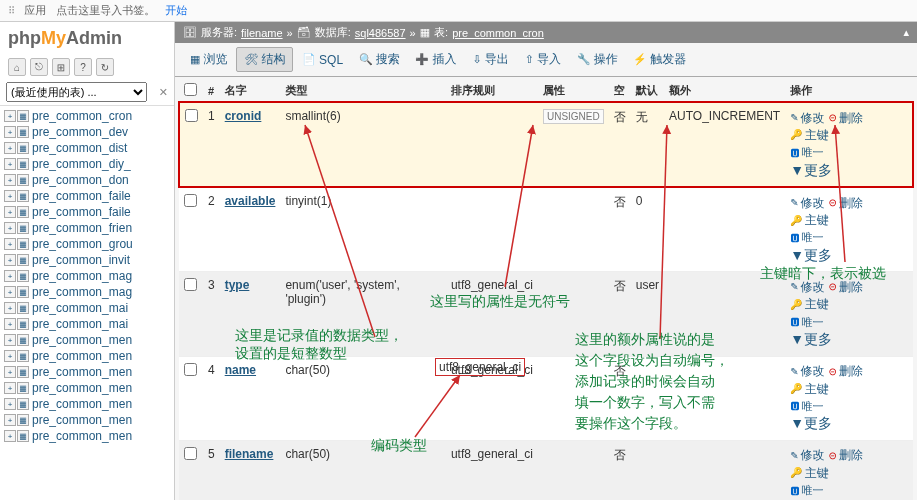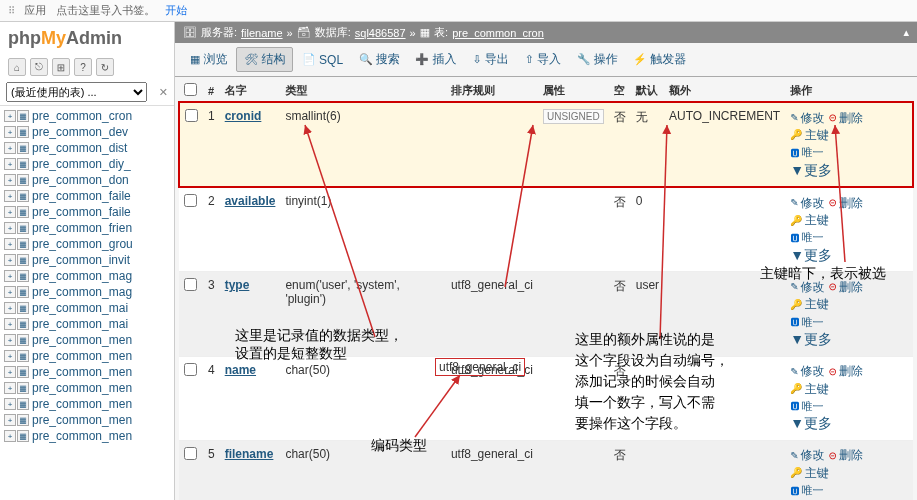--- a/index.html
+++ b/index.html
@@ -35,21 +35,21 @@
     table.cols tr:nth-child(odd) td { background: #f0f0f0; }
     table.cols tr:nth-child(even) td { background: #fff; }
     .hl { border: 2px solid #cc0000 !important; }
     .hl td { background: #fff8e1 !important; }
     .colname { font-weight: bold; text-decoration: underline; color: #235a81; cursor: pointer; }
     .action { color: #235a81; cursor: pointer; margin-right: 4px; display: inline-flex; align-items: center; gap: 2px; white-space: nowrap; }
     .action .ic { font-size: 10px; }
     .pill { color: #777; font-size: 10px; border: 1px solid #ccc; padding: 1px 3px; background: #fafafa; }
     .morebox { font-size: 11px; color: #235a81; }
     .moretoggle { color: #235a81; cursor: pointer; font-size: 14px; }
-    .annot { position: absolute; color: #000000; font-size: 14px; font-family: "Microsoft YaHei", sans-serif; pointer-events: none; }
+    .annot { position: absolute; color: #15803d; font-size: 14px; font-family: "Microsoft YaHei", sans-serif; pointer-events: none; }
     .annot-box { border: 1px solid #cc2b2b; padding: 1px 3px; }
     svg.arrows { position: absolute; top: 0; left: 0; pointer-events: none; }
     .ops-col { line-height: 1.4; }
   </style>
 </head>
 <body>
 
 <div class="topbar">
   <span style="color:#999;font-size:10px;letter-spacing:-1px;">⠿</span>
   <span>应用</span>
@@ -306,20 +306,21 @@
           </defs>
         <line x1="200" y1="260" x2="130" y2="48" stroke="#cc2b2b" stroke-width="1.5" marker-end="url(#ah)"></line>
         <line x1="330" y1="210" x2="358" y2="48" stroke="#cc2b2b" stroke-width="1.5" marker-end="url(#ah)"></line>
         <line x1="485" y1="262" x2="492" y2="48" stroke="#cc2b2b" stroke-width="1.5" marker-end="url(#ah)"></line>
         <line x1="670" y1="185" x2="660" y2="48" stroke="#cc2b2b" stroke-width="1.5" marker-end="url(#ah)"></line>
         <line x1="240" y1="360" x2="285" y2="298" stroke="#cc2b2b" stroke-width="1.5" marker-end="url(#ah)"></line>
       </svg>
 
       <div class="annot" style="top:250px;left:60px;white-space:pre;">这里是记录值的数据类型，
 设置的是短整数型</div>
+      <div class="annot" style="top:216px;left:255px;">这里写的属性是无符号</div>
       <div class="annot" style="top:252px;left:400px;white-space:pre;line-height:1.5;">这里的额外属性说的是
 这个字段设为自动编号，
 添加记录的时候会自动
 填一个数字，写入不需
 要操作这个字段。</div>
       <div class="annot" style="top:188px;left:585px;">主键暗下，表示被选</div>
       <div class="annot" style="top:360px;left:196px;">编码类型</div>
       <div class="annot annot-box" style="top:281px;left:260px;color:#333;font-size:12px;">utf8_general_ci</div>
     </div>
   </div>

